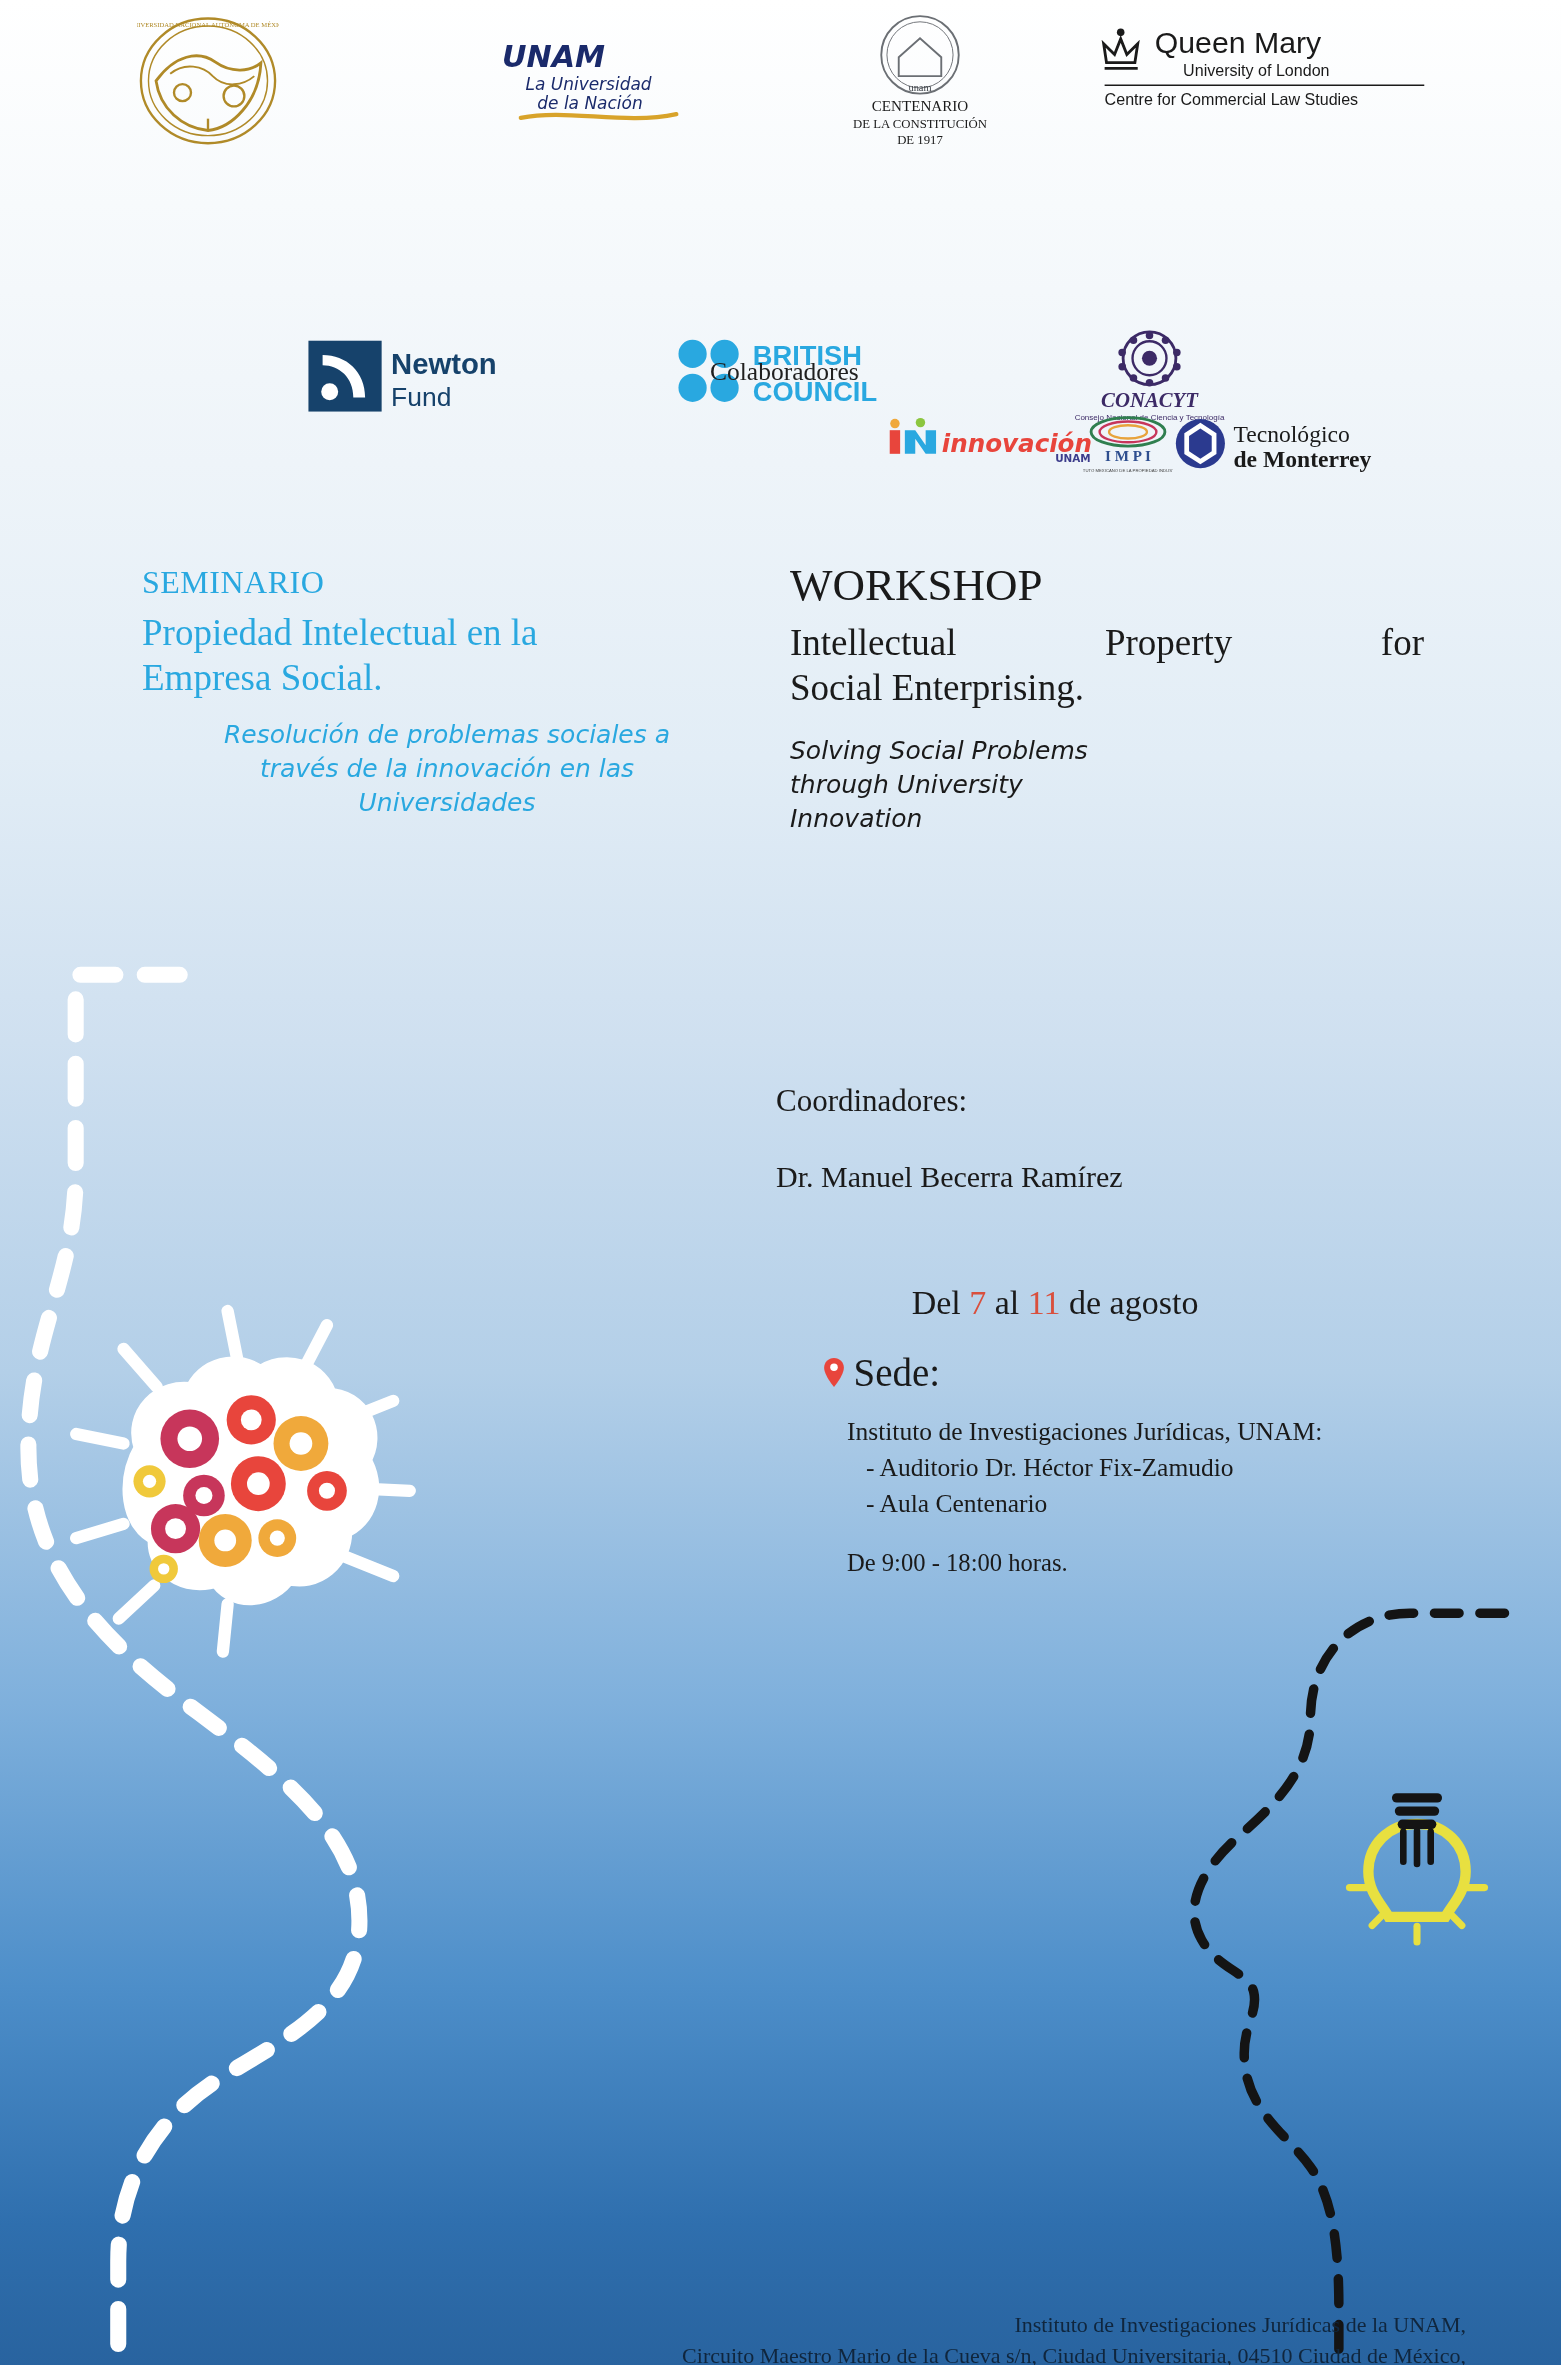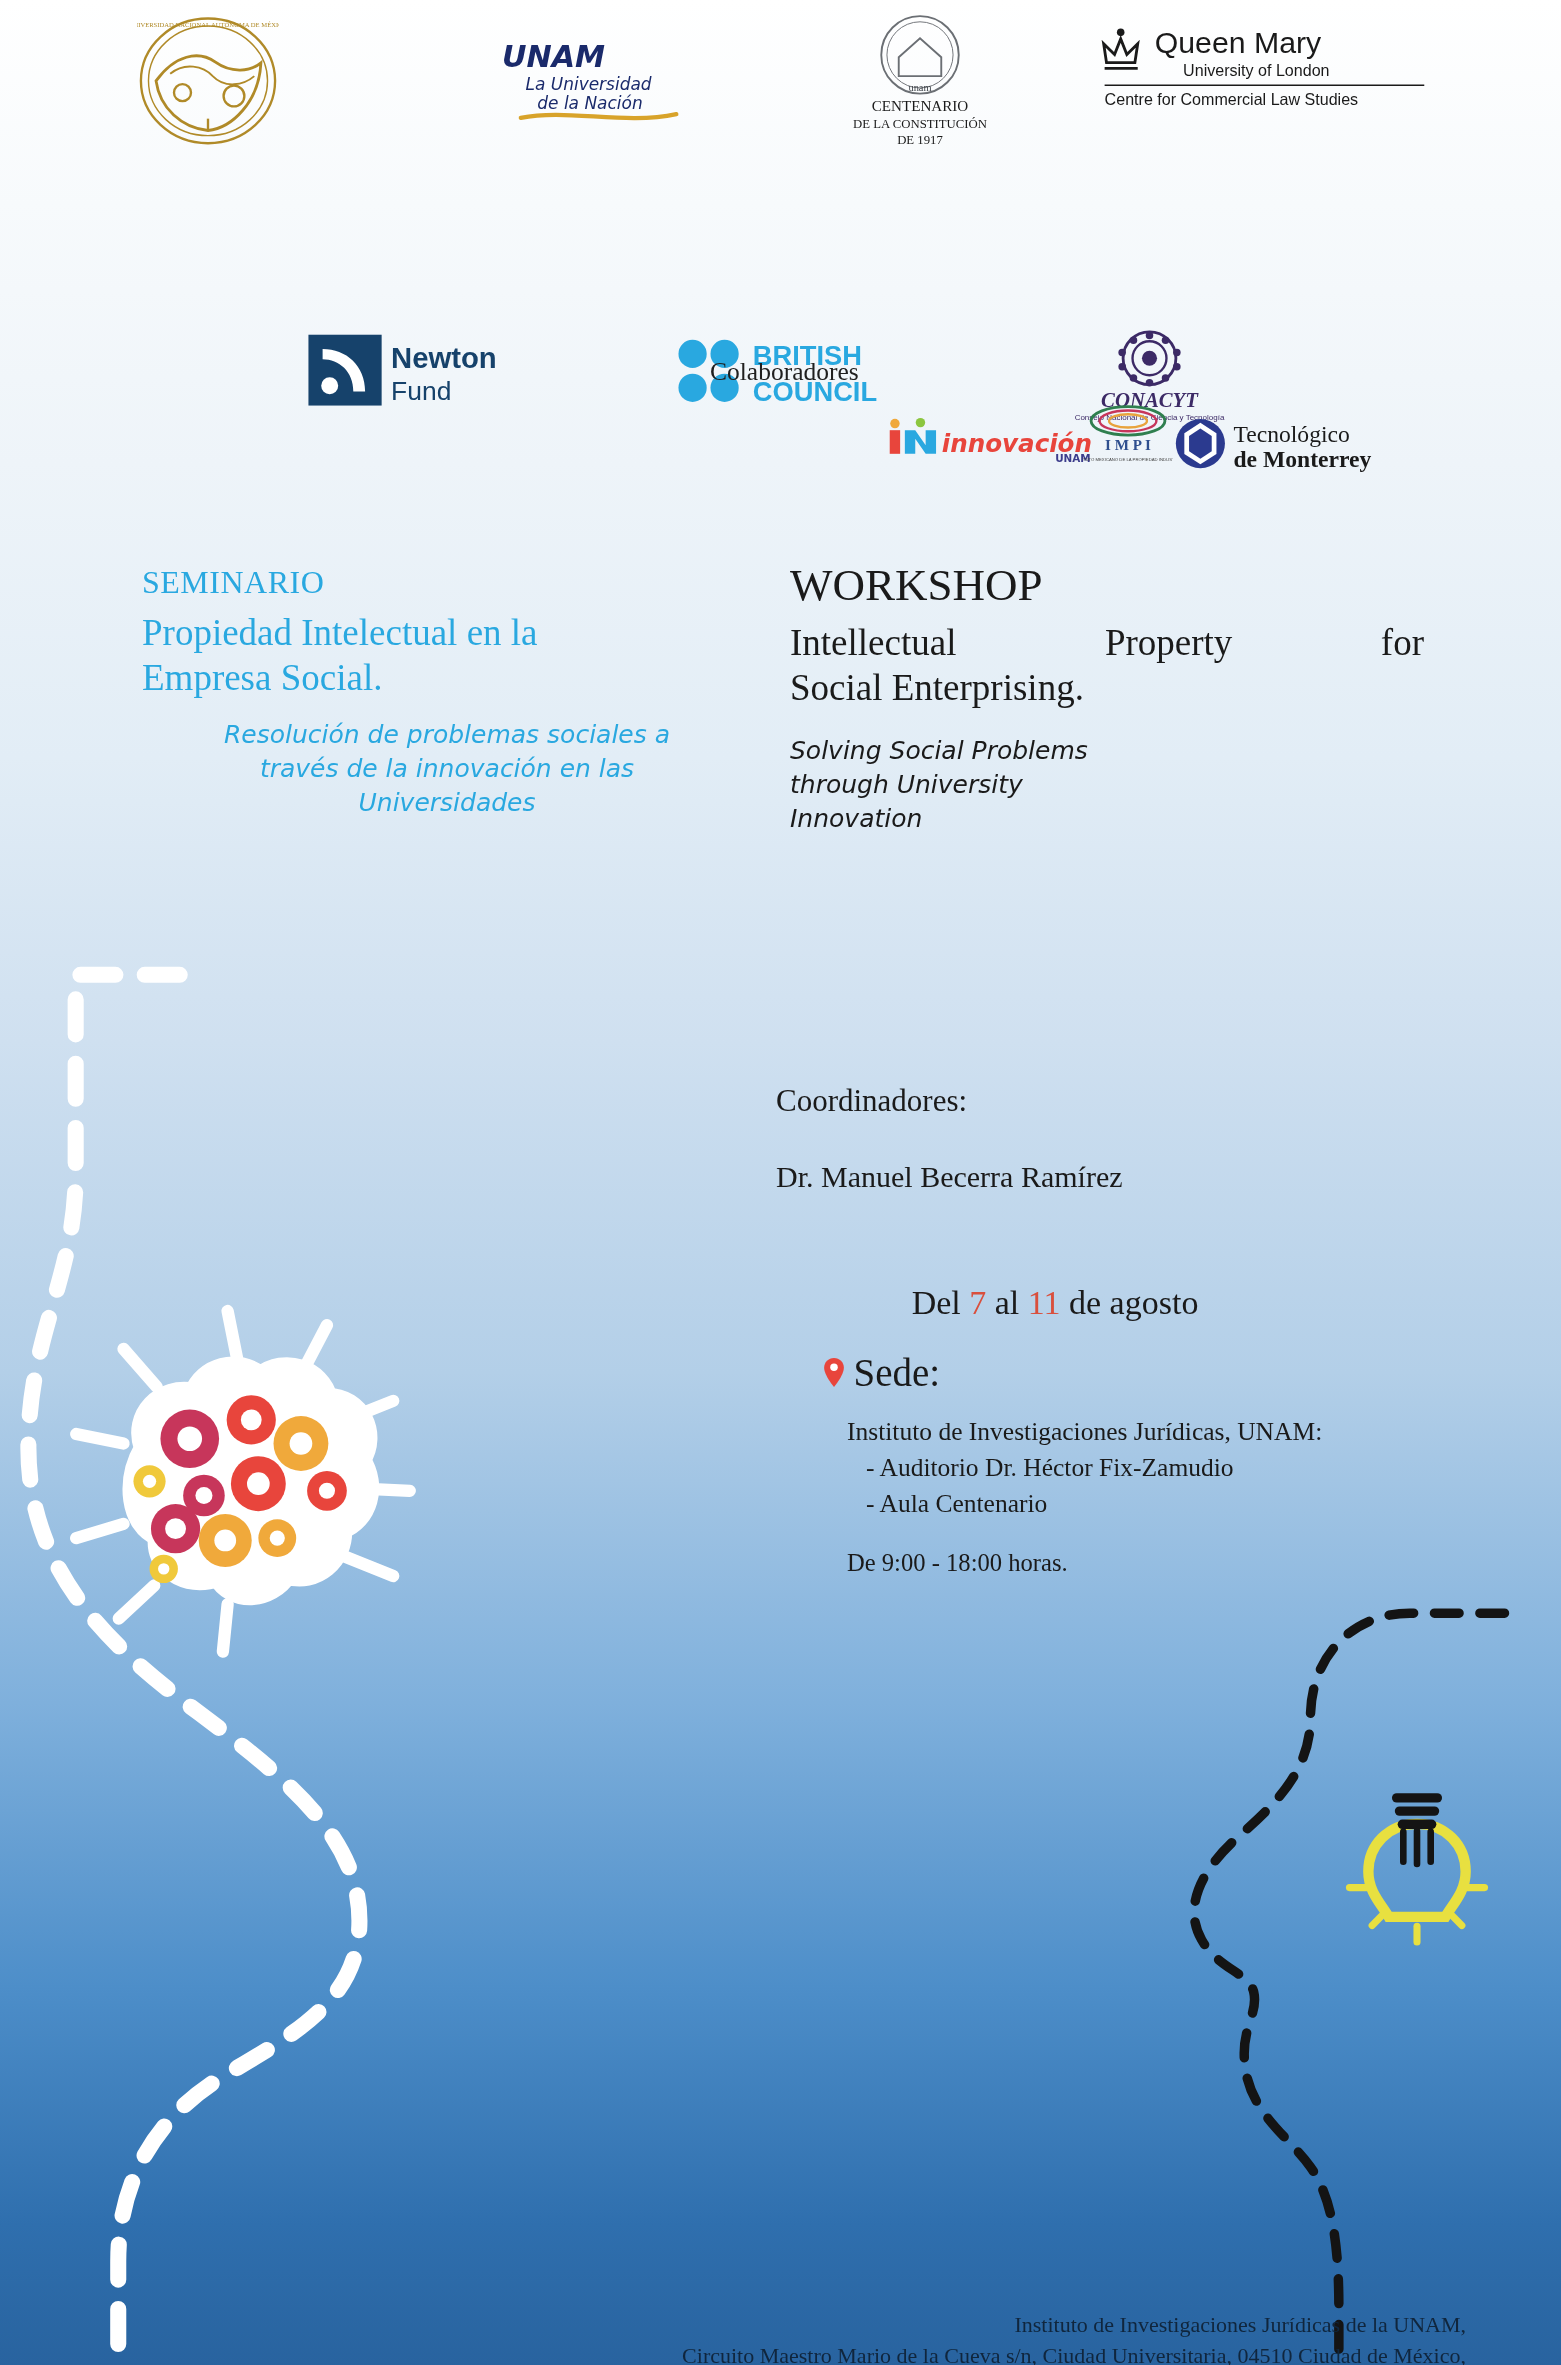--- a/index.html
+++ b/index.html
@@ -33,32 +33,32 @@
     position: absolute; top: 161px; left: 0px; width: 1561px; height: 118px;
   }
   .logo { position: absolute; }
 
   
   #logo-unam-seal { left: 137px; top: 9.5px; width: 142px; height: 137px; }
   #logo-unam-nacion { left: 492px; top: 33px; width: 199px; height: 99px; }
   #logo-centenario { left: 842px; top: 9.5px; width: 156px; height: 137px; }
   #logo-queenmary { left: 1098px; top: 19px; width: 331px; height: 109px; }
 
-  #logo-newton { left: 308px; top: 169px; width: 237px; height: 85px; }
+  #logo-newton { left: 308px; top: 175px; width: 237px; height: 85px; }
   #logo-british { left: 677px; top: 175px; width: 274px; height: 80px; }
   #logo-conacyt { left: 1050px; top: 168px; width: 199px; height: 99px; }
 
   
   .colab-title {
     position: absolute; left: 710px; top: 357px; width: 568px;
     font-size: 25.5px; color: #1f1f1f; font-family: "Liberation Serif", serif;
     text-align: left;
   }
   #logo-innovacion { left: 885px; top: 416px; width: 208px; height: 52px; }
-  #logo-impi { left: 1083px; top: 401px; width: 90px; height: 71px; }
+  #logo-impi { left: 1083px; top: 412px; width: 90px; height: 71px; }
   #logo-tecmty { left: 1173px; top: 414px; width: 255px; height: 62px; }
 
   
   .col-es {
     position: absolute; left: 142px; top: 565px; width: 634px;
   }
   .title-es-main {
     font-family: "Liberation Serif", serif;
     font-size: 32px; color: #29a8e0; letter-spacing: 0.5px;
     line-height: 1.08;

